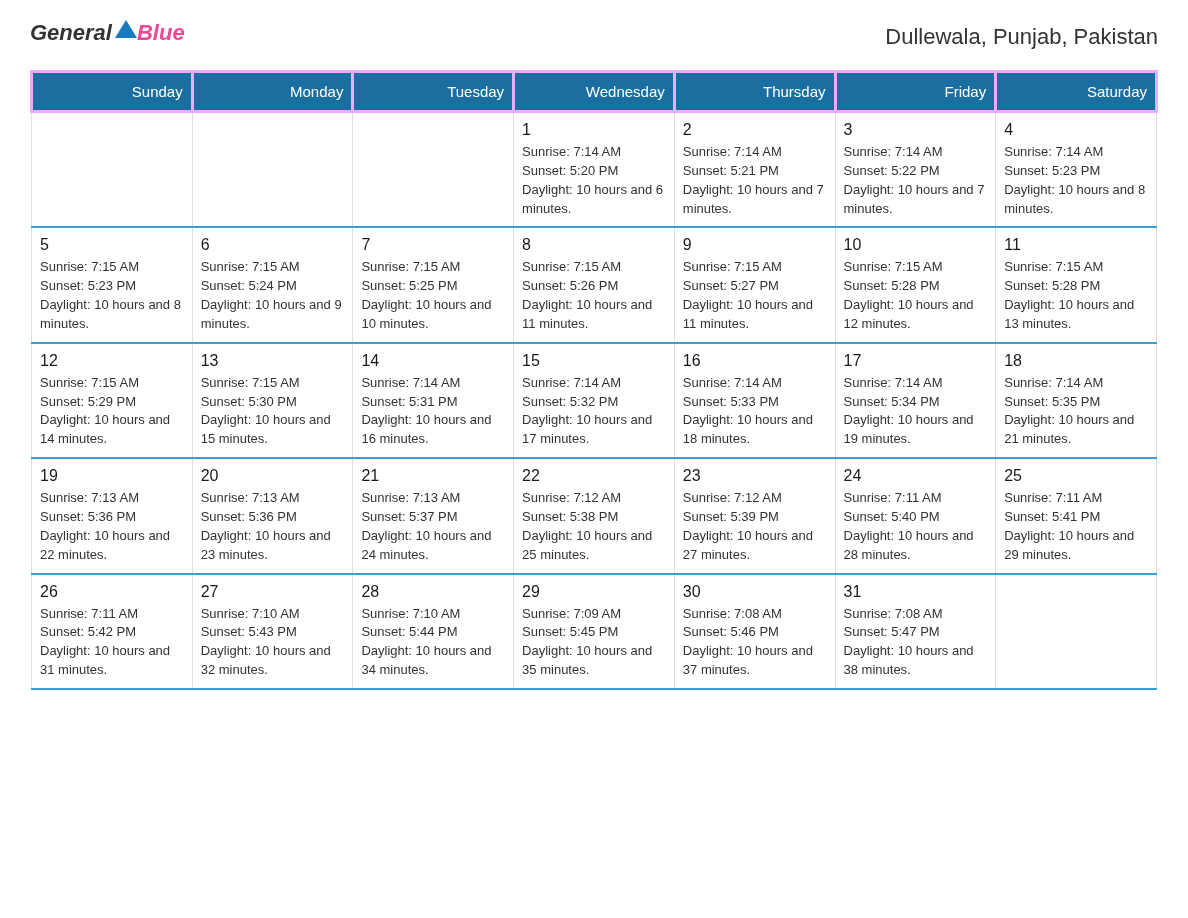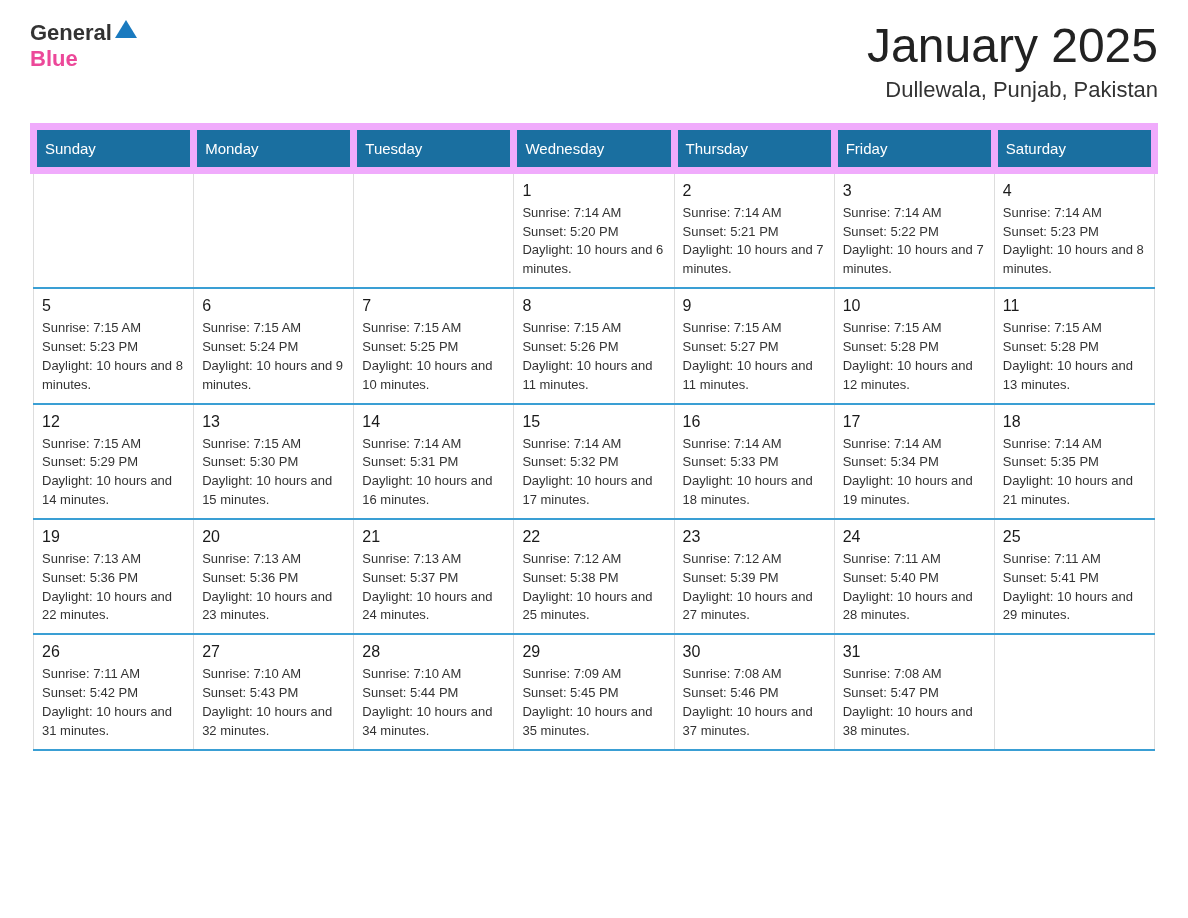--- a/index.html
+++ b/index.html
@@ -43,24 +43,24 @@
     .calendar {
       width: 100%;
       border-collapse: collapse;
     }
     .calendar thead tr {
       background-color: #1a6fa0;
     }
     .calendar thead th {
       color: #fff;
       padding: 10px 8px;
-      text-align: left;
+      text-align: right;
       font-size: 15px;
       font-weight: normal;
-      border: 7px solid #f0abfc;
+      border: 3px solid #f0abfc;
     }
     .calendar tbody tr {
       border-bottom: 2px solid #3a9fd4;
     }
     .calendar tbody td {
       vertical-align: top;
       padding: 8px 8px;
       border: 1px solid #ddd;
       width: 14.28%;
       min-height: 100px;
@@ -77,21 +77,22 @@
     .day-info {
       font-size: 13px;
       color: #333;
       line-height: 1.45;
     }
     .empty-cell {
       background: #fff;
     }
     .logo-wrapper {
       display: flex;
-      flex-direction: column;
+      flex-direction: row;
+      font-style: italic;
     }
     .logo-row1 {
       display: flex;
       align-items: center;
     }
     .logo-arrow {
       display: inline-block;
       margin-left: 3px;
       position: relative;
       top: -2px;
@@ -108,21 +109,20 @@
         <svg width="22" height="18" viewBox="0 0 22 18">
           <polygon points="11,0 22,18 0,18" fill="#1a7abf"></polygon>
         </svg>
       </span>
     </div>
     <div>
       <span class="logo-blue">Blue</span>
     </div>
   </div>
   <div class="title-section">
-    <div class="calendar-title">January 2025</div>
     <div class="calendar-subtitle">Dullewala, Punjab, Pakistan</div>
   </div>
 </div>
 
 <table class="calendar">
   <thead>
     <tr>
 
     <th>Sunday</th>
         <th>Monday</th>

